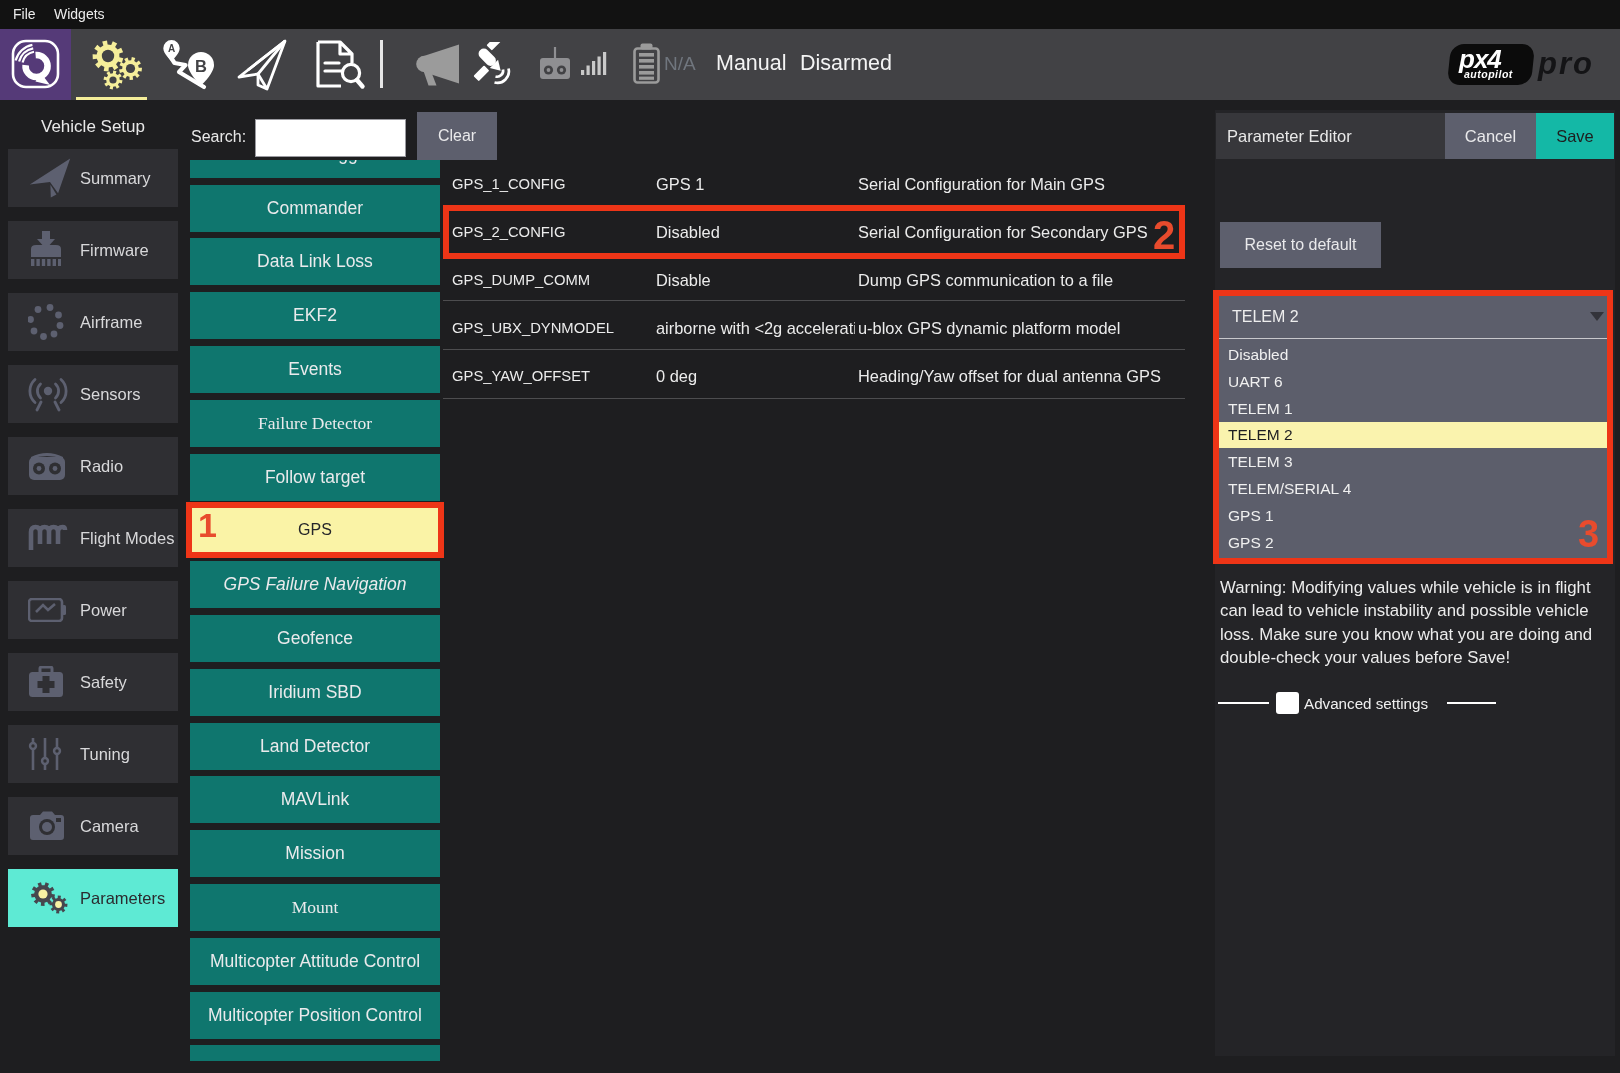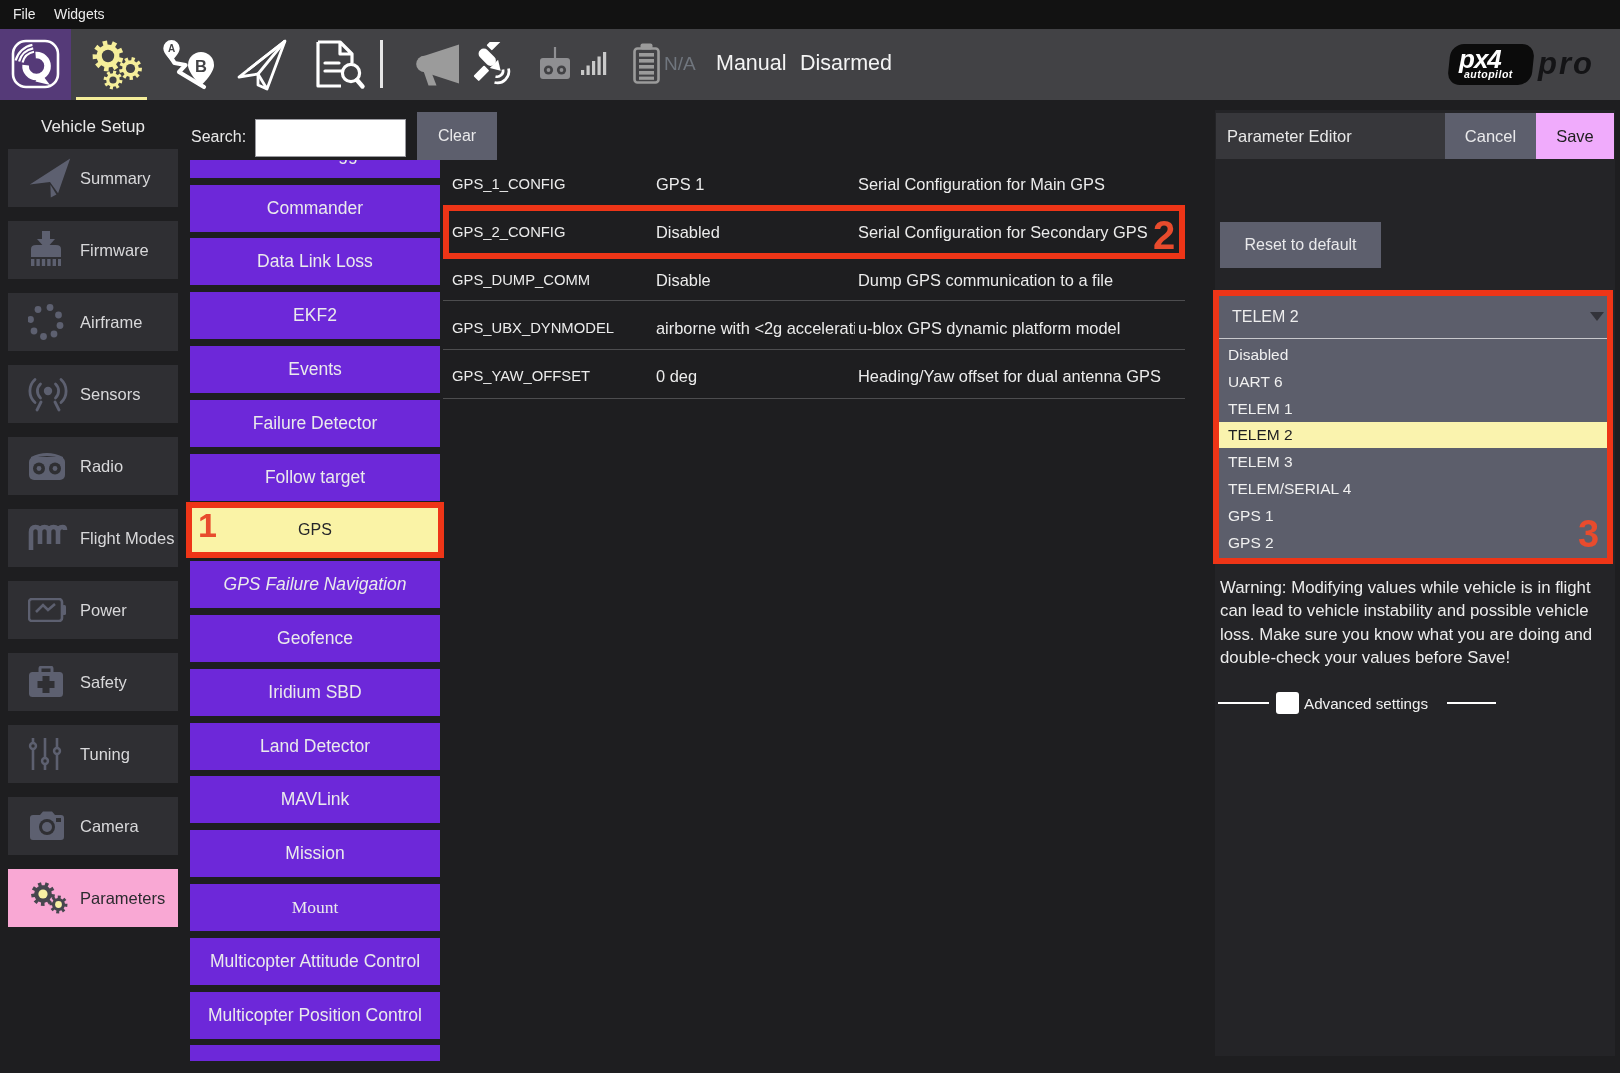--- a/index.html
+++ b/index.html
@@ -7,21 +7,21 @@
     font-family:"Liberation Sans", sans-serif; }
   .abs { position:absolute; }
   #page { position:relative; width:1620px; height:1073px; }
   #menubar { left:0; top:0; width:1620px; height:29px; background:#121212; color:#ececec;
     font-size:14px; }
   #toolbar { left:0; top:29px; width:1620px; height:71px; background:#424245; }
   .sbtn { left:8px; width:170px; height:58px; background:#2f2f33; color:#d8d8da;
     font-size:16.5px; }
   .sbtn .lbl { position:absolute; left:72px; top:50%; transform:translateY(-50%); }
   .sbtn svg { position:absolute; left:20px; top:50%; transform:translateY(-50%); }
-  .gbtn { left:1px; width:250px; height:47px; background:#6d28d9; color:#eaeaec;
+  .gbtn { left:1px; width:250px; height:47px; background:#0f766e; color:#eaeaec;
     font-size:17.5px; text-align:center; line-height:47px; white-space:nowrap; }
   .graybtn { background:#5d5f6d; color:#e9e9eb; text-align:center; }
   .rownm { font-size:16.4px; color:#ececec; white-space:nowrap; }
   .nm { font-size:14.8px !important; }
   .sep { height:1px; background:#4d4d4f; }
   .rednum { color:#e84b2d; font-weight:bold; }
 </style>
 </head>
 <body>
 <div id="page">
@@ -256,21 +256,21 @@
     </div>
   <div class="abs sbtn" style="top:797px;">
       <svg width="38" height="30" viewBox="0 0 38 30">
         <path d="M2 7 Q2 4 5 4 L12 4 L15 0.5 L24 0.5 L27 4 L33 4 Q36 4 36 7 L36 26 Q36 29 33 29 L5 29 Q2 29 2 26 Z" fill="#5d6070"></path>
         <circle cx="19" cy="16" r="8" fill="#2f2f33"></circle>
         <circle cx="19" cy="16" r="5" fill="#5d6070"></circle>
         <rect x="28" y="7" width="5" height="4" fill="#2f2f33"></rect>
       </svg>
       <span class="lbl">Camera</span>
     </div>
-  <div class="abs sbtn" style="top:869px; background:#f9a8d4; color:#2b2b2f;">
+  <div class="abs sbtn" style="top:869px; background:#5eead4; color:#2b2b2f;">
       <svg width="42" height="34" viewBox="0 0 42 34">
         <g fill="#46464e">
           <path d="M23.8,13.1 L27.0,13.5 L26.2,17.2 L23.1,16.4 L21.7,18.7 L23.9,21.1 L20.9,23.4 L19.1,20.8 L16.5,21.7 L16.6,24.9 L12.8,24.8 L13.1,21.6 L10.5,20.6 L8.6,23.1 L5.7,20.6 L8.0,18.4 L6.7,15.9 L3.6,16.6 L3.0,12.9 L6.2,12.6 L6.8,9.9 L3.9,8.4 L5.9,5.2 L8.5,7.1 L10.7,5.3 L9.5,2.4 L13.0,1.2 L13.8,4.3 L16.6,4.3 L17.6,1.3 L21.1,2.7 L19.7,5.6 L21.8,7.4 L24.5,5.7 L26.3,9.0 L23.4,10.3 Z"></path>
           <path d="M37.0,22.7 L39.5,22.8 L39.2,26.0 L36.7,25.5 L35.6,27.5 L37.3,29.4 L34.9,31.4 L33.4,29.3 L31.3,30.0 L31.2,32.5 L28.0,32.2 L28.5,29.7 L26.5,28.6 L24.6,30.3 L22.6,27.9 L24.7,26.4 L24.0,24.3 L21.5,24.2 L21.8,21.0 L24.3,21.5 L25.4,19.5 L23.7,17.6 L26.1,15.6 L27.6,17.7 L29.7,17.0 L29.8,14.5 L33.0,14.8 L32.5,17.3 L34.5,18.4 L36.4,16.7 L38.4,19.1 L36.3,20.6 Z"></path>
         </g>
         <circle cx="15" cy="13" r="4.6" fill="#f7f0a3"></circle>
         <circle cx="30.5" cy="23.5" r="3.4" fill="#f7f0a3"></circle>
       </svg>
       <span class="lbl">Parameters</span>
     </div>
@@ -279,21 +279,21 @@
   <div class="abs" style="left:255px; top:119px; width:151px; height:38px; background:#ffffff; border:1px solid #9a9aa0;"></div>
   <div class="abs graybtn" style="left:417px; top:112px; width:80px; height:48px; font-size:16px; line-height:48px;">Clear</div>
 
   <div class="abs" style="left:189px; top:160px; width:252px; height:901px; overflow:hidden;">
     <div style="position:relative; left:0; top:-29.3px;">
       <div class="abs gbtn" style="top:0px;">Camera trigger</div>
       <div class="abs gbtn" style="top:53.8px;">Commander</div>
       <div class="abs gbtn" style="top:107.6px;">Data Link Loss</div>
       <div class="abs gbtn" style="top:161.4px;">EKF2</div>
       <div class="abs gbtn" style="top:215.2px;">Events</div>
-      <div class="abs gbtn" style="top:269px;">Failure Detector</div>
+      <div class="abs gbtn" style="top:269px;font-family:Liberation Serif, serif;">Failure Detector</div>
       <div class="abs gbtn" style="top:322.8px;">Follow target</div>
       <div class="abs gbtn" style="top:430.4px;font-style:italic;">GPS Failure Navigation</div>
       <div class="abs gbtn" style="top:484.2px;">Geofence</div>
       <div class="abs gbtn" style="top:538px;">Iridium SBD</div>
       <div class="abs gbtn" style="top:591.8px;">Land Detector</div>
       <div class="abs gbtn" style="top:645.6px;">MAVLink</div>
       <div class="abs gbtn" style="top:699.4px;">Mission</div>
       <div class="abs gbtn" style="top:753.2px;font-family:Liberation Serif, serif;">Mount</div>
       <div class="abs gbtn" style="top:807px;">Multicopter Attitude Control</div>
       <div class="abs gbtn" style="top:860.8px;">Multicopter Position Control</div>
@@ -322,21 +322,21 @@
   <div class="abs sep" style="left:443px; top:300px; width:742px;"></div>
   <div class="abs sep" style="left:443px; top:349px; width:742px;"></div>
   <div class="abs sep" style="left:443px; top:398px; width:742px;"></div>
   <div class="abs" style="left:443px; top:205px; width:742px; height:54px; border:6px solid #ee3517;"></div>
   <div class="abs rednum" style="left:1153px; top:213px; font-size:40px;">2</div>
 
   <div class="abs" style="left:1215px; top:110px; width:400px; height:946px; background:#242427;"></div>
   <div class="abs" style="left:1216px; top:112.7px; width:398px; height:46.6px; background:#37373b;"></div>
   <span class="abs" style="left:1227px; top:127px; font-size:16.5px; color:#e8e8e8;">Parameter Editor</span>
   <div class="abs graybtn" style="left:1445px; top:112.7px; width:91px; height:46.6px; font-size:16.5px; line-height:46.6px;">Cancel</div>
-  <div class="abs" style="left:1536px; top:112.7px; width:78px; height:46.6px; background:#f0abfc; color:#1e1e1e; font-size:16.5px; line-height:46.6px; text-align:center;">Save</div>
+  <div class="abs" style="left:1536px; top:112.7px; width:78px; height:46.6px; background:#14b8a6; color:#1e1e1e; font-size:16.5px; line-height:46.6px; text-align:center;">Save</div>
   <div class="abs graybtn" style="left:1220px; top:222px; width:161px; height:46px; font-size:16px; line-height:46px;">Reset to default</div>
 
   <div class="abs" style="left:1213px; top:289.5px; width:400px; height:274.5px; border:6px solid #ee3517; background:#5c5e6b;"></div>
   <span class="abs" style="left:1232px; top:308px; font-size:16px; color:#eeeeee;">TELEM 2</span>
   <div class="abs" style="left:1590px; top:312px; width:0; height:0; border-left:7px solid transparent; border-right:7px solid transparent; border-top:9px solid #33333a;"></div>
   <div class="abs" style="left:1219px; top:338px; width:388px; height:1px; background:#c8c8cc;"></div>
   <span class="abs" style="left:1228px; top:346px; font-size:15.5px; color:#f0f0f0;">Disabled</span>
   <span class="abs" style="left:1228px; top:373px; font-size:15.5px; color:#f0f0f0;">UART 6</span>
   <span class="abs" style="left:1228px; top:400px; font-size:15.5px; color:#f0f0f0;">TELEM 1</span>
   <div class="abs" style="left:1219px; top:421.5px; width:388px; height:26px; background:#faf3ae;"></div>

